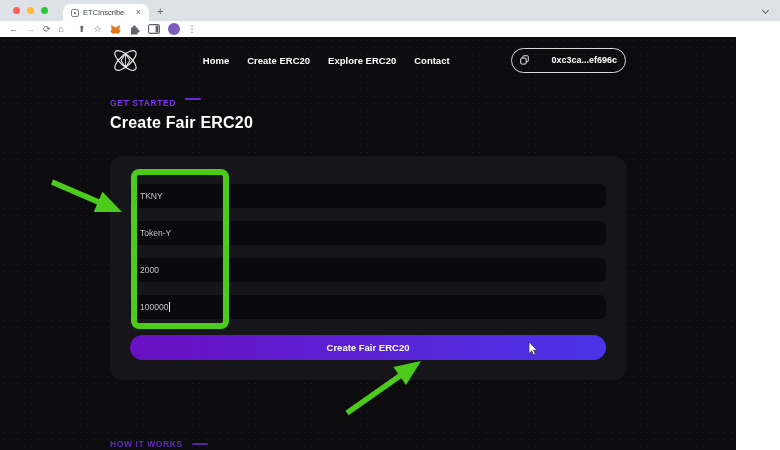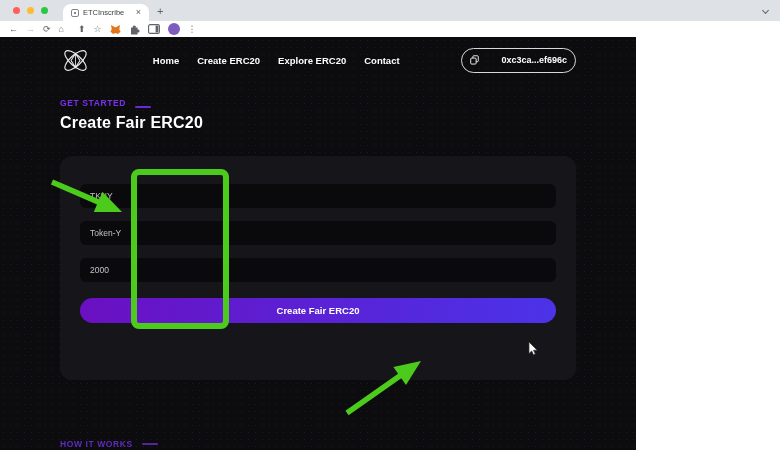--- a/index.html
+++ b/index.html
@@ -25,31 +25,31 @@
   .navglyph{font-size:9px;color:#5f6368;line-height:1;}
   .navglyph.disabled{color:#bdc1c6;}
   .omnibox{flex:1;height:12px;background:#f1f3f4;border-radius:6px;display:flex;align-items:center;
        padding:0 6px;gap:4px;min-width:0;}
   .urltext{font-size:8px;color:#202124;white-space:nowrap;overflow:hidden;}
   .chrome-actions{display:flex;align-items:center;gap:8px;margin-left:6px;}
   .actglyph{font-size:9px;color:#5f6368;line-height:1;}
   .avatar{width:12px;height:12px;border-radius:50%;background:#7c5cbf;}
 
   
-  .site{position:absolute;top:37px;left:0;width:636px;height:413px;
+  .site{position:absolute;top:37px;left:0;width:736px;height:413px;
        background-color:#0c0c0e;
        background-image:radial-gradient(circle,#1c1c24 0.8px,transparent 0.9px);
        background-size:7px 7px;}
   .container{width:516px;margin:0 auto;}
   .navbar{height:46px;display:flex;align-items:center;justify-content:space-between;}
   .navlinks{display:flex;gap:18px;}
   .navlink{font-size:9.5px;font-weight:bold;color:#ffffff;}
   .wallet{display:flex;align-items:center;gap:22px;border:1px solid #d8d8d8;border-radius:13px;
        height:25px;padding:0 8px;color:#fff;font-size:9px;font-weight:bold;}
-  .eyebrow-row{margin-top:15px;display:flex;align-items:flex-end;gap:9px;}
+  .eyebrow-row{margin-top:15px;display:flex;align-items:flex-start;gap:9px;}
   .eyebrow{font-size:8.5px;font-weight:bold;letter-spacing:0.6px;color:#7b2ff0;}
   .eyebrow-dash{width:16px;height:2px;background:#6a28d9;border-radius:1px;}
   .page-title{margin:6px 0 0;font-size:16px;font-weight:bold;color:#ffffff;letter-spacing:0.2px;}
   .panel{margin-top:24px;height:224px;background:#16161a;border-radius:12px;padding:28px 20px 20px;}
   .field{height:24px;background:#0a0a0c;border-radius:6px;margin-bottom:13px;
        display:flex;align-items:center;padding:0 10px;font-size:8.5px;color:#c4c4c6;}
   .field:nth-of-type(4){margin-bottom:0;}
   .caret{display:inline-block;width:1px;height:10px;background:#e9e9e9;margin-left:1px;}
   .submit{margin-top:16px;height:25px;border-radius:12.5px;border:none;width:100%;
        background:linear-gradient(90deg,#6a10c2,#4b33e8);
@@ -138,20 +138,24 @@
       <div class="panel">
         <div class="field">
           <span>TKNY</span>
         </div>
         <div class="field">
           <span>Token-Y</span>
         </div>
         <div class="field">
           <span>2000</span>
         </div>
+        <div class="field">
+          <span>100000</span>
+          <span class="caret"></span>
+        </div>
         <button class="submit">Create Fair ERC20</button>
       </div>
 
       <div class="how-row">
         <span class="how">HOW IT WORKS</span>
         <span class="how-dash"></span>
       </div>
     </div>
   </div>
 

